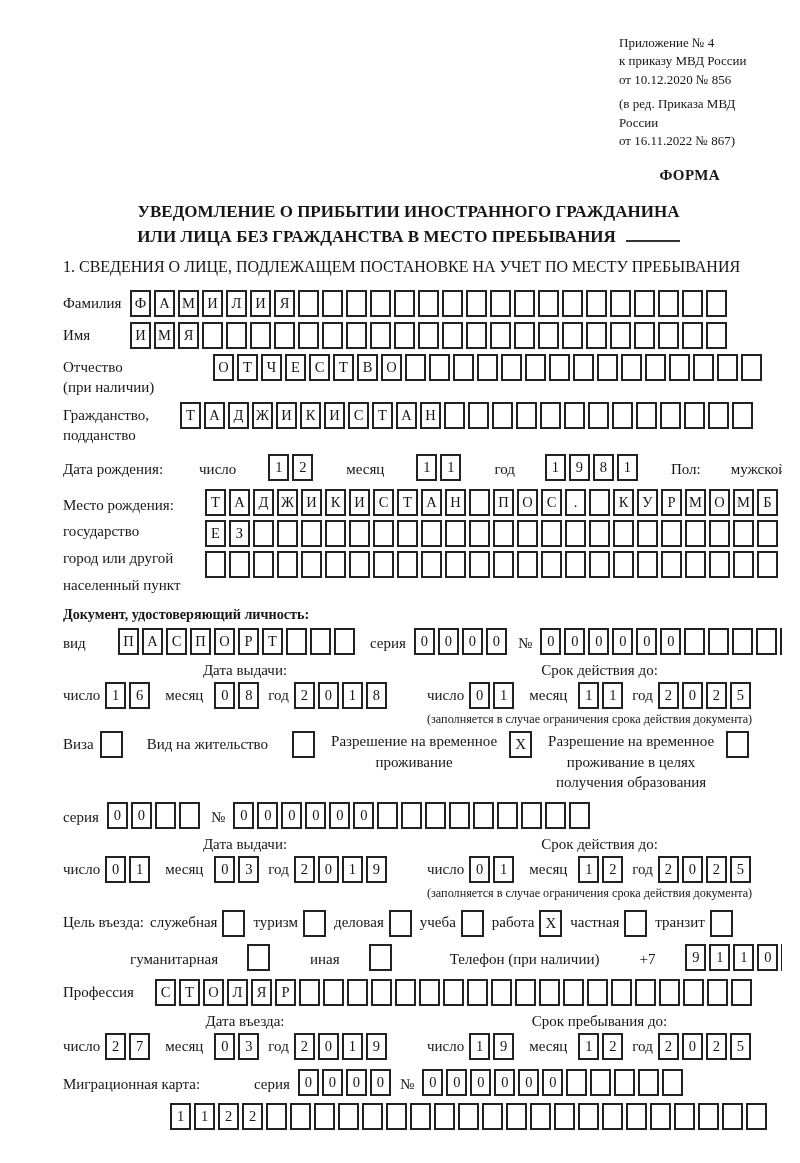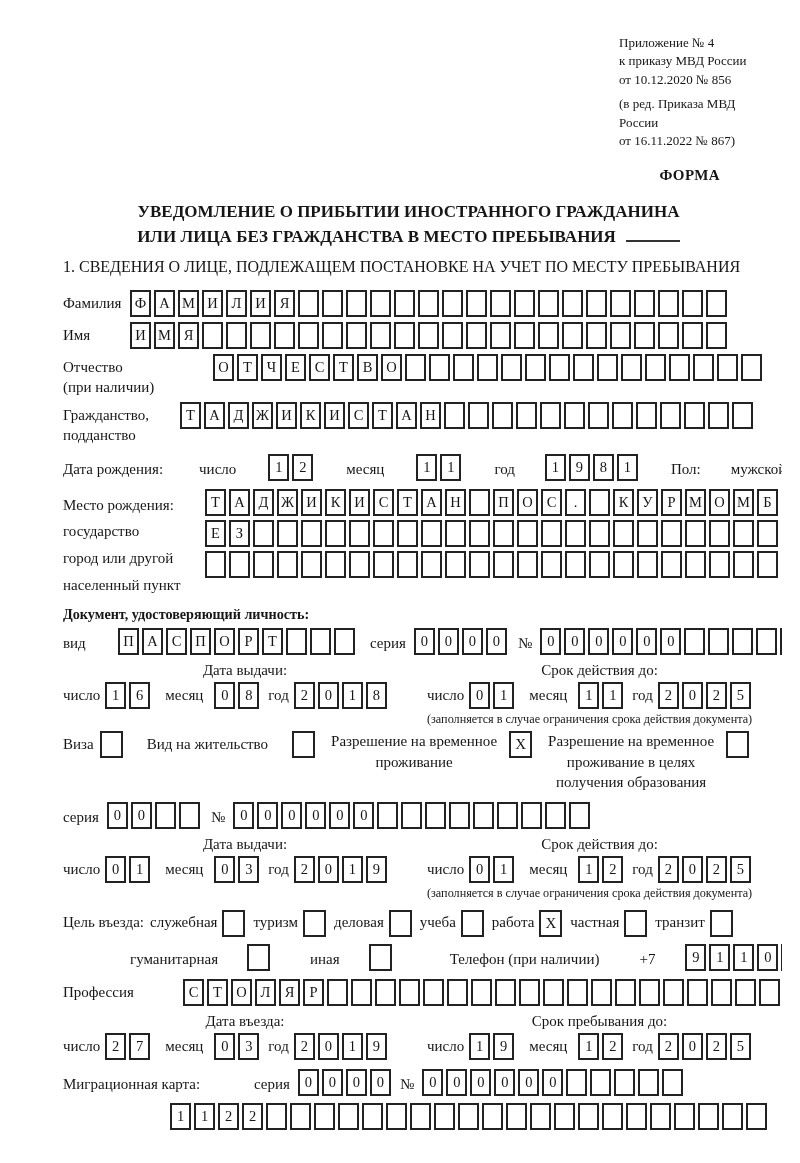--- a/index.html
+++ b/index.html
@@ -519,21 +519,21 @@
         <span class="cell">0</span>
         <span class="cell">0</span>
         <span class="cell">0</span>
         <span class="cell">0</span>
         <span class="cell">0</span>
         <span class="cell">0</span>
         <span class="cell"></span>
       </span>
   </div>
 
-  <div class="row" style="margin-top:8px;gap:28px;">
+  <div class="row" style="margin-top:8px;">
     <div class="flabel w92">Профессия</div>
     <div class="cells">
         <span class="cell">С</span>
         <span class="cell">Т</span>
         <span class="cell">О</span>
         <span class="cell">Л</span>
         <span class="cell">Я</span>
         <span class="cell">Р</span>
         <span class="cell"></span>
         <span class="cell"></span>

